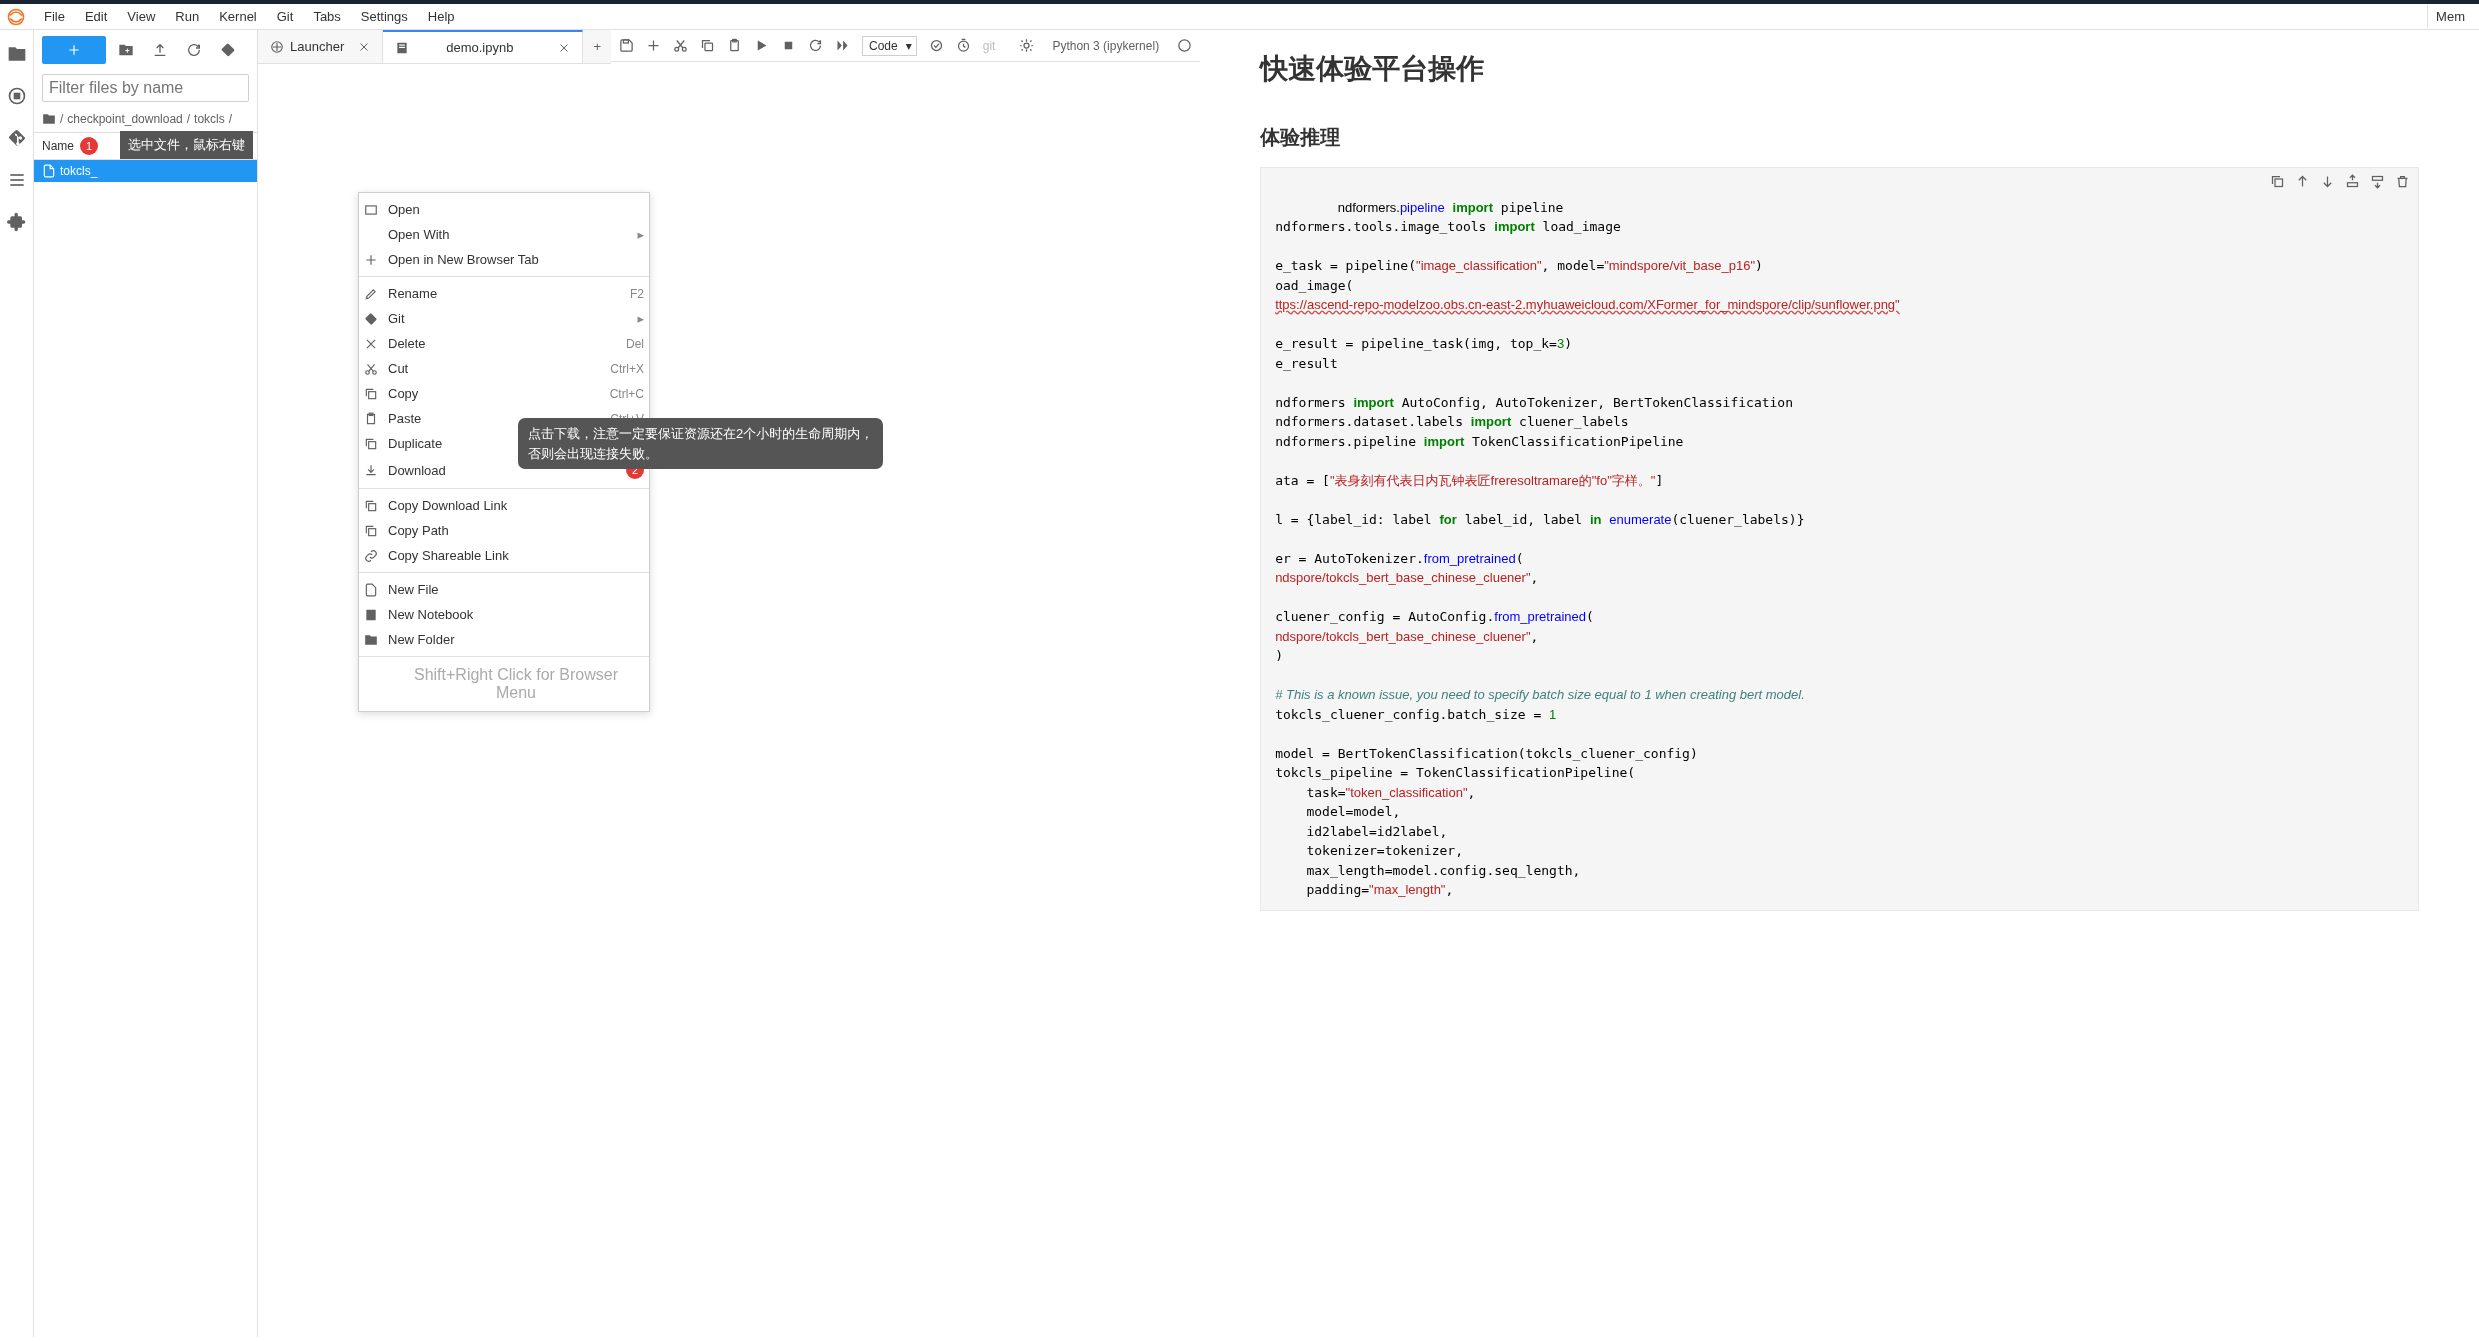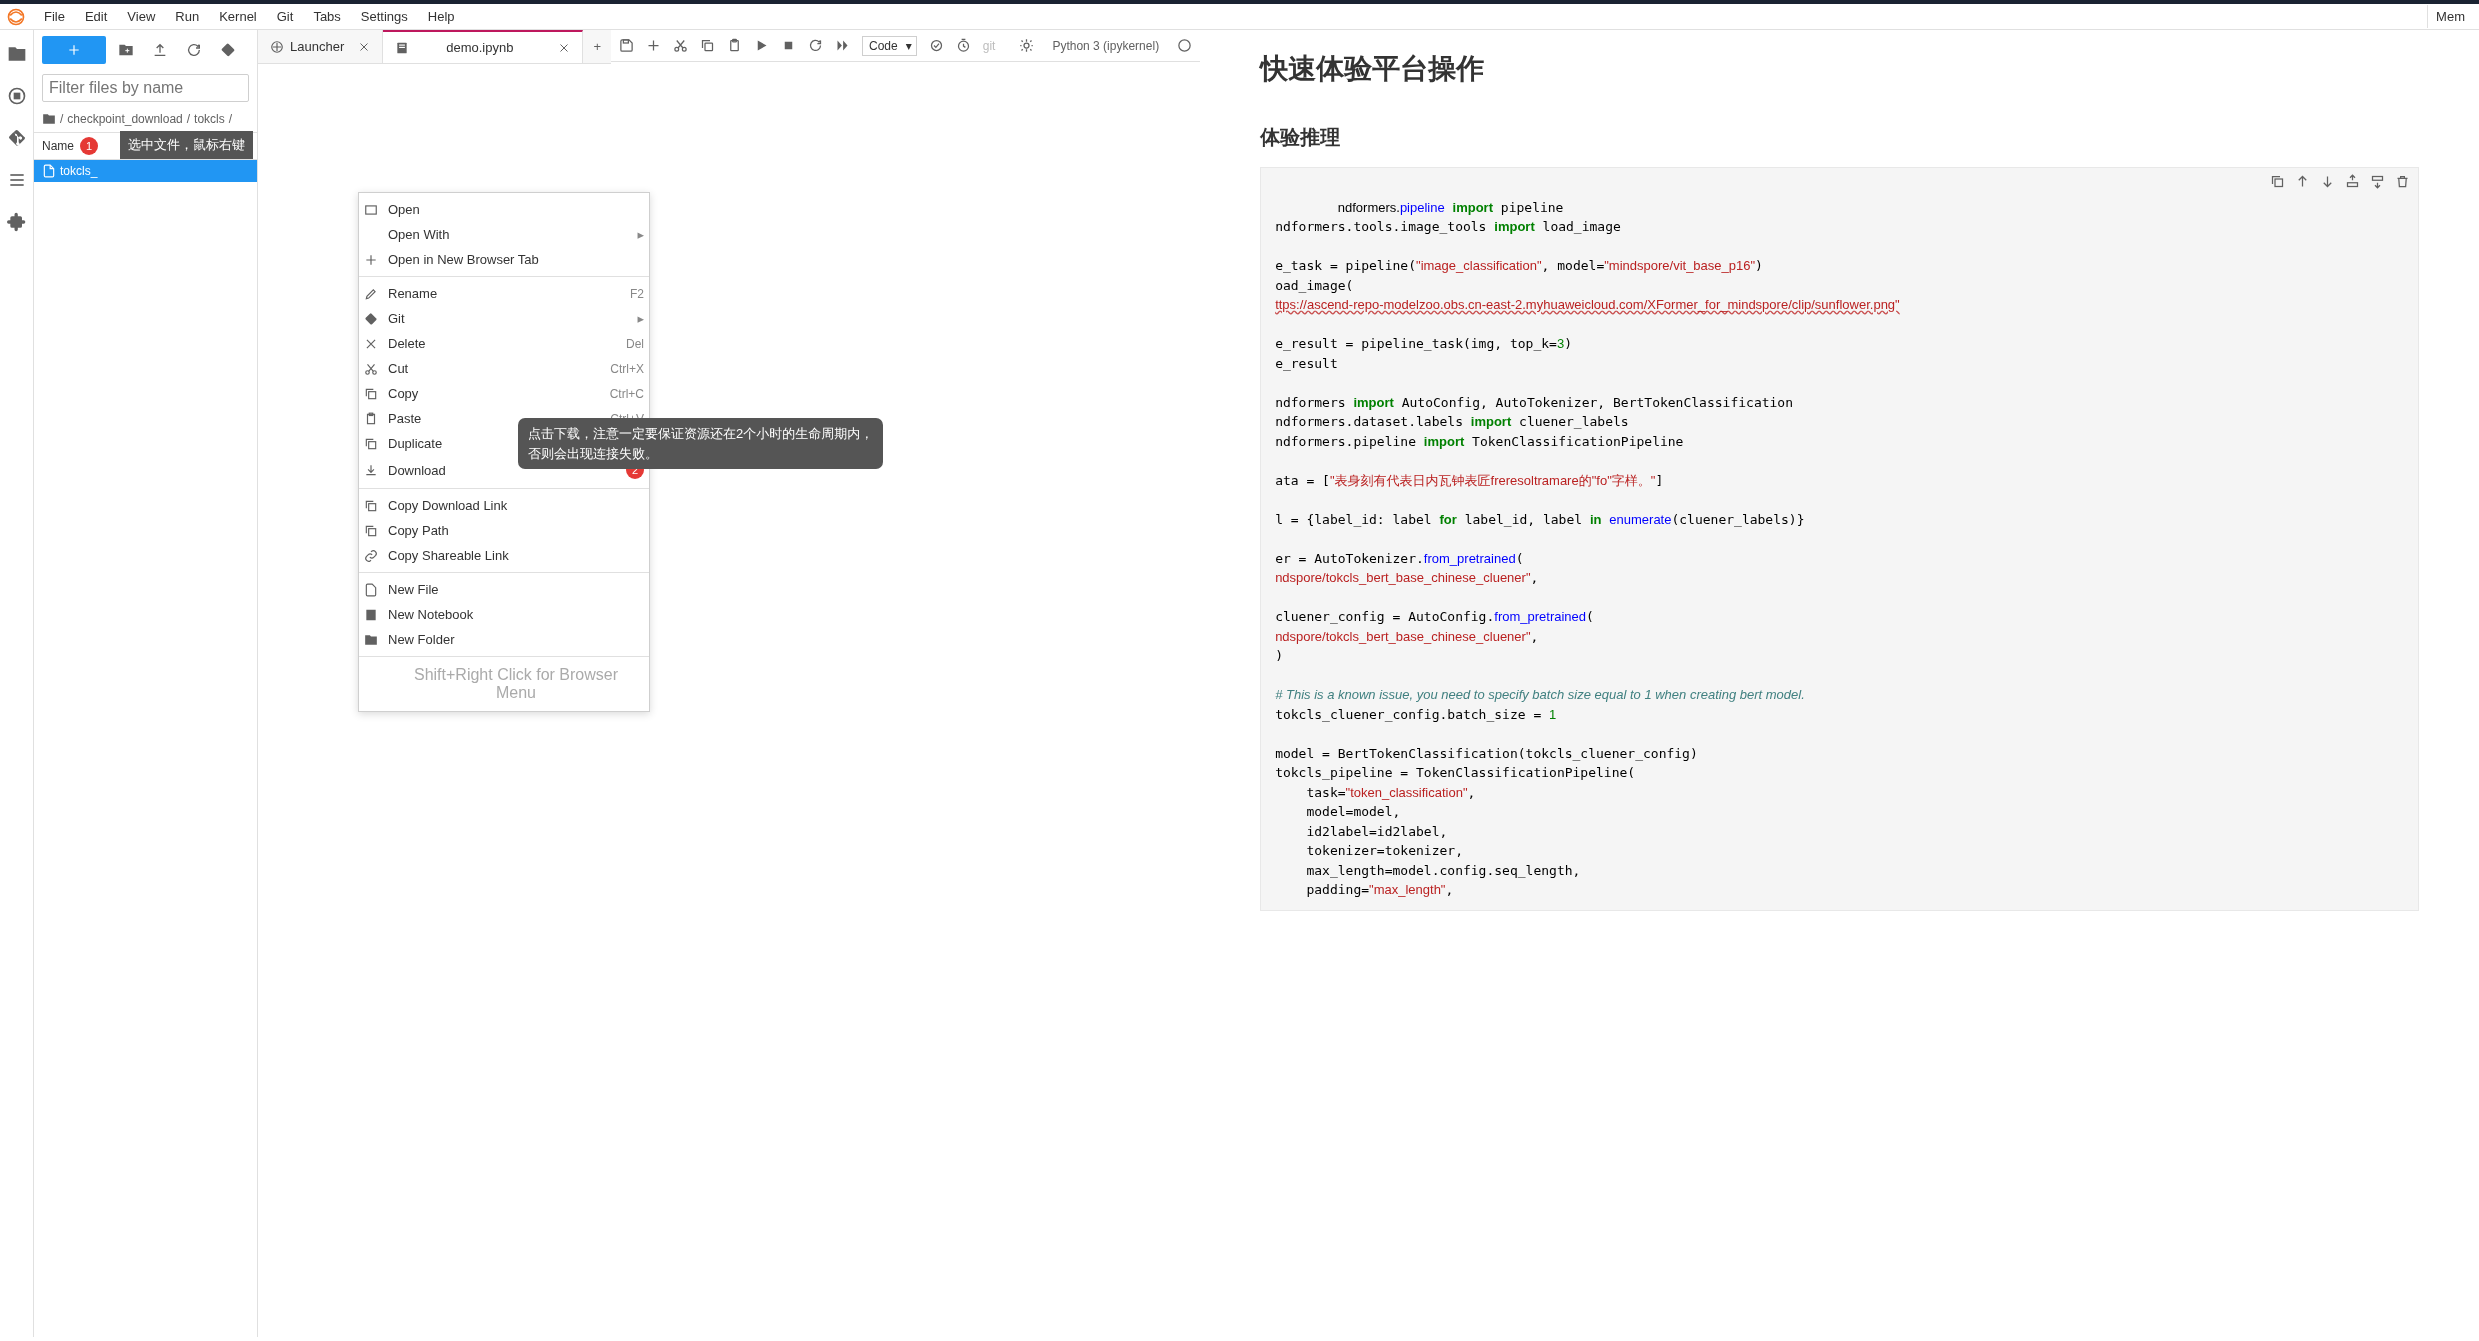--- a/index.html
+++ b/index.html
@@ -23,21 +23,21 @@
 .breadcrumb { padding: 6px 8px; font-size: 12px; color: #616161; display: flex; align-items: center; gap: 4px; }
 .breadcrumb .folder-ic { width: 14px; height: 14px; }
 .file-header { display: flex; align-items: center; padding: 4px 8px; border-top: 1px solid #e0e0e0; border-bottom: 1px solid #e0e0e0; font-size: 12px; position: relative; }
 .badge { background: #e53935; color: #fff; width: 18px; height: 18px; border-radius: 50%; display: inline-flex; align-items: center; justify-content: center; font-size: 11px; margin-left: 6px; }
 .tooltip-dark { background: #555; color: #fff; padding: 5px 8px; font-size: 13px; position: absolute; white-space: nowrap; z-index: 100; }
 .file-row { padding: 4px 8px; background: #2196f3; color: #fff; display: flex; align-items: center; gap: 4px; font-size: 12px; }
 .file-row .file-ic { width: 14px; height: 14px; }
 .content-area { flex: 1; display: flex; flex-direction: row; position: relative; }
 .tabs-bar { display: flex; align-items: center; height: 34px; border-bottom: 1px solid #e0e0e0; background: #f7f7f7; }
 .tab { display: flex; align-items: center; padding: 0 12px; height: 100%; border-right: 1px solid #e0e0e0; gap: 6px; cursor: pointer; background: #f7f7f7; }
-.tab.active { background: #fff; border-top: 2px solid #be185d; gap: 37px; }
+.tab.active { background: #fff; border-top: 2px solid #3b82f6; gap: 37px; }
 .tab .tab-ic { width: 14px; height: 14px; color: #616161; }
 .tab .close-ic { width: 12px; height: 12px; color: #616161; margin-left: 8px; }
 .tab-add { padding: 0 10px; cursor: pointer; color: #616161; }
 .notebook-toolbar { display: flex; align-items: center; padding: 4px 8px; gap: 12px; border-bottom: 1px solid #e0e0e0; height: 32px; }
 .nb-ic { width: 15px; height: 15px; color: #616161; cursor: pointer; }
 .cell-type { border: 1px solid #cfcfcf; padding: 2px 18px 2px 6px; font-size: 12px; background: #fff; position: relative; }
 .nb-spacer { flex: 1; }
 .kernel-name { font-size: 12px; color: #616161; padding: 0 6px; }
 .git-label { font-size: 12px; color: #bdbdbd; }
 .notebook-body { flex: 1; overflow: auto; padding: 20px 60px; background: #fff; }

